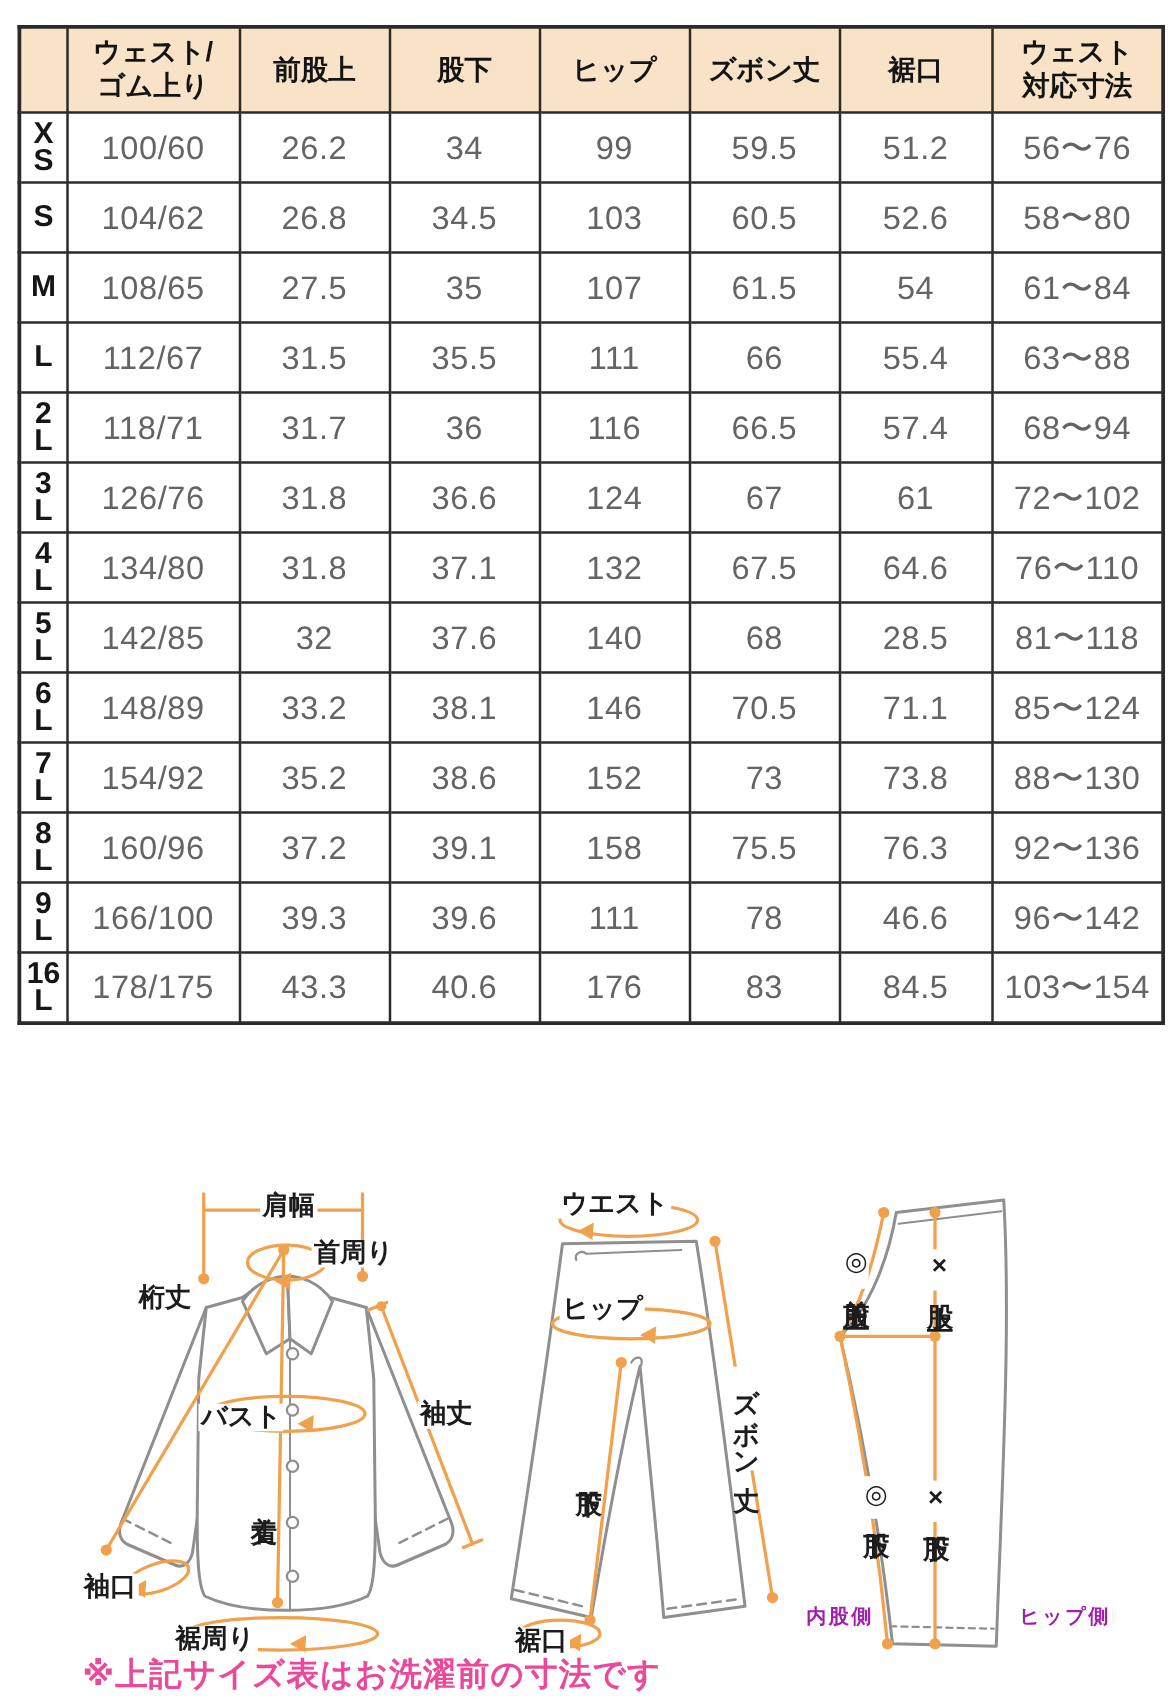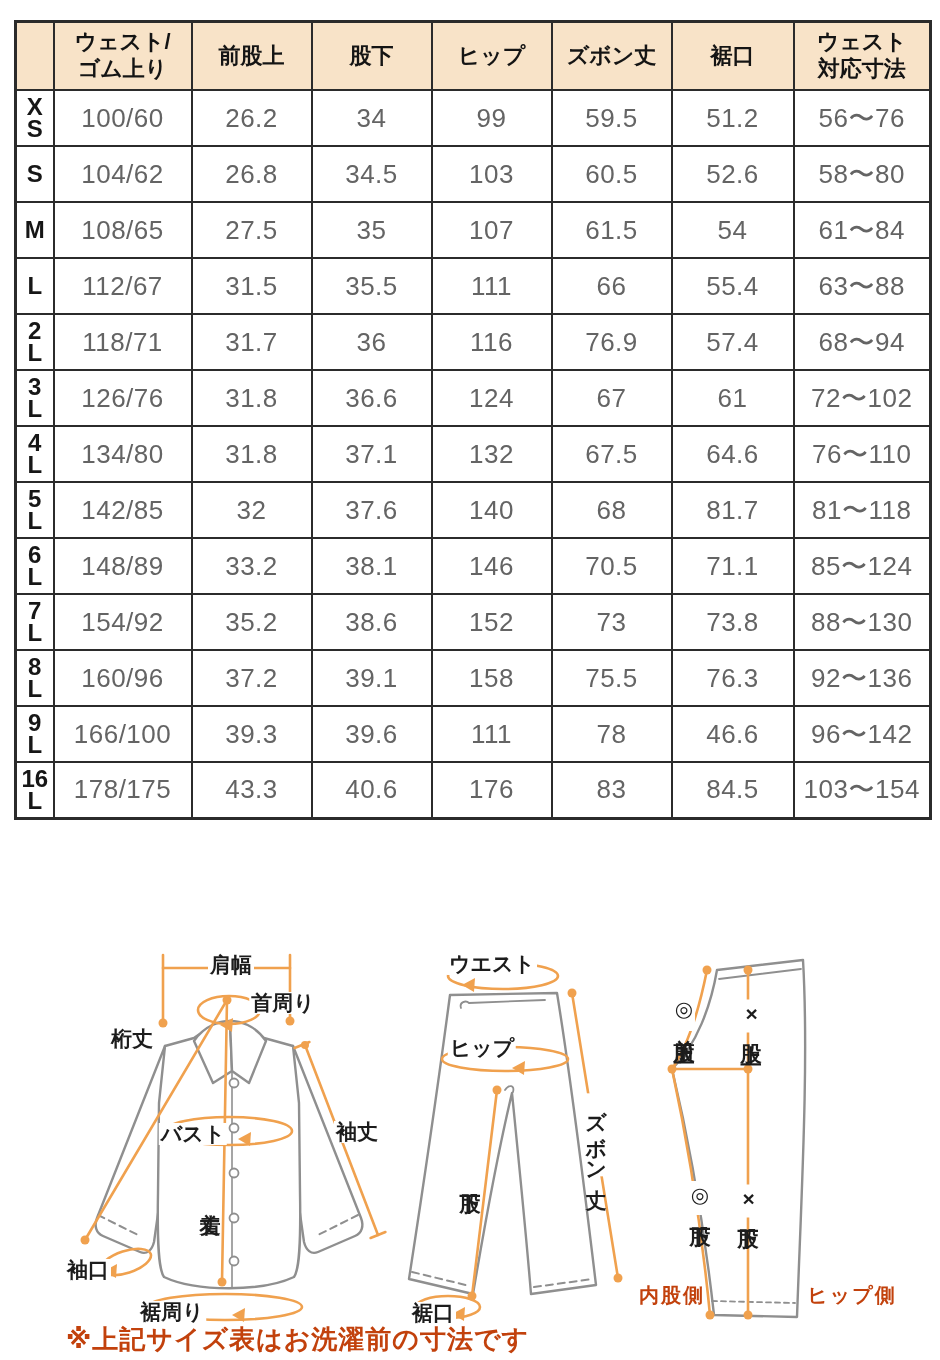--- a/index.html
+++ b/index.html
@@ -36,26 +36,26 @@
   .diagrams svg{position:absolute;left:0;top:0;z-index:1;}
   .dlabel{
     position:absolute;transform:translate(-50%,-50%);z-index:2;
     font-weight:bold;font-size:21px;color:#1c1c1c;background:#fff;
     padding:0 2px;white-space:nowrap;line-height:1.05;
   }
   .dlabel.v{
     writing-mode:vertical-rl;text-orientation:upright;
     padding:2px 0;letter-spacing:2px;
   }
-  .dlabel.gray{color:#c2410c;font-size:20px;background:transparent;letter-spacing:2px;}
+  .dlabel.gray{color:#a21caf;font-size:16px;background:transparent;letter-spacing:2px;}
 
   
   .footnote{
     position:absolute;left:66px;top:1322px;z-index:3;
-    font-size:26px;font-weight:bold;color:#c2410c;letter-spacing:1px;
+    font-size:26px;font-weight:bold;color:#ec4899;letter-spacing:1px;
   }
 </style>
 </head>
 <body>
 
 <div class="page">
 
   <div class="table-wrap">
     <table class="size-table">
       <colgroup>
@@ -124,21 +124,21 @@
             <td>55.4</td>
             <td>63〜88</td>
           </tr>
           <tr>
             <th class="size">2
 L</th>
             <td>118/71</td>
             <td>31.7</td>
             <td>36</td>
             <td>116</td>
-            <td>76.9</td>
+            <td>66.5</td>
             <td>57.4</td>
             <td>68〜94</td>
           </tr>
           <tr>
             <th class="size">3
 L</th>
             <td>126/76</td>
             <td>31.8</td>
             <td>36.6</td>
             <td>124</td>
@@ -158,21 +158,21 @@
             <td>76〜110</td>
           </tr>
           <tr>
             <th class="size">5
 L</th>
             <td>142/85</td>
             <td>32</td>
             <td>37.6</td>
             <td>140</td>
             <td>68</td>
-            <td>81.7</td>
+            <td>28.5</td>
             <td>81〜118</td>
           </tr>
           <tr>
             <th class="size">6
 L</th>
             <td>148/89</td>
             <td>33.2</td>
             <td>38.1</td>
             <td>146</td>
             <td>70.5</td>

